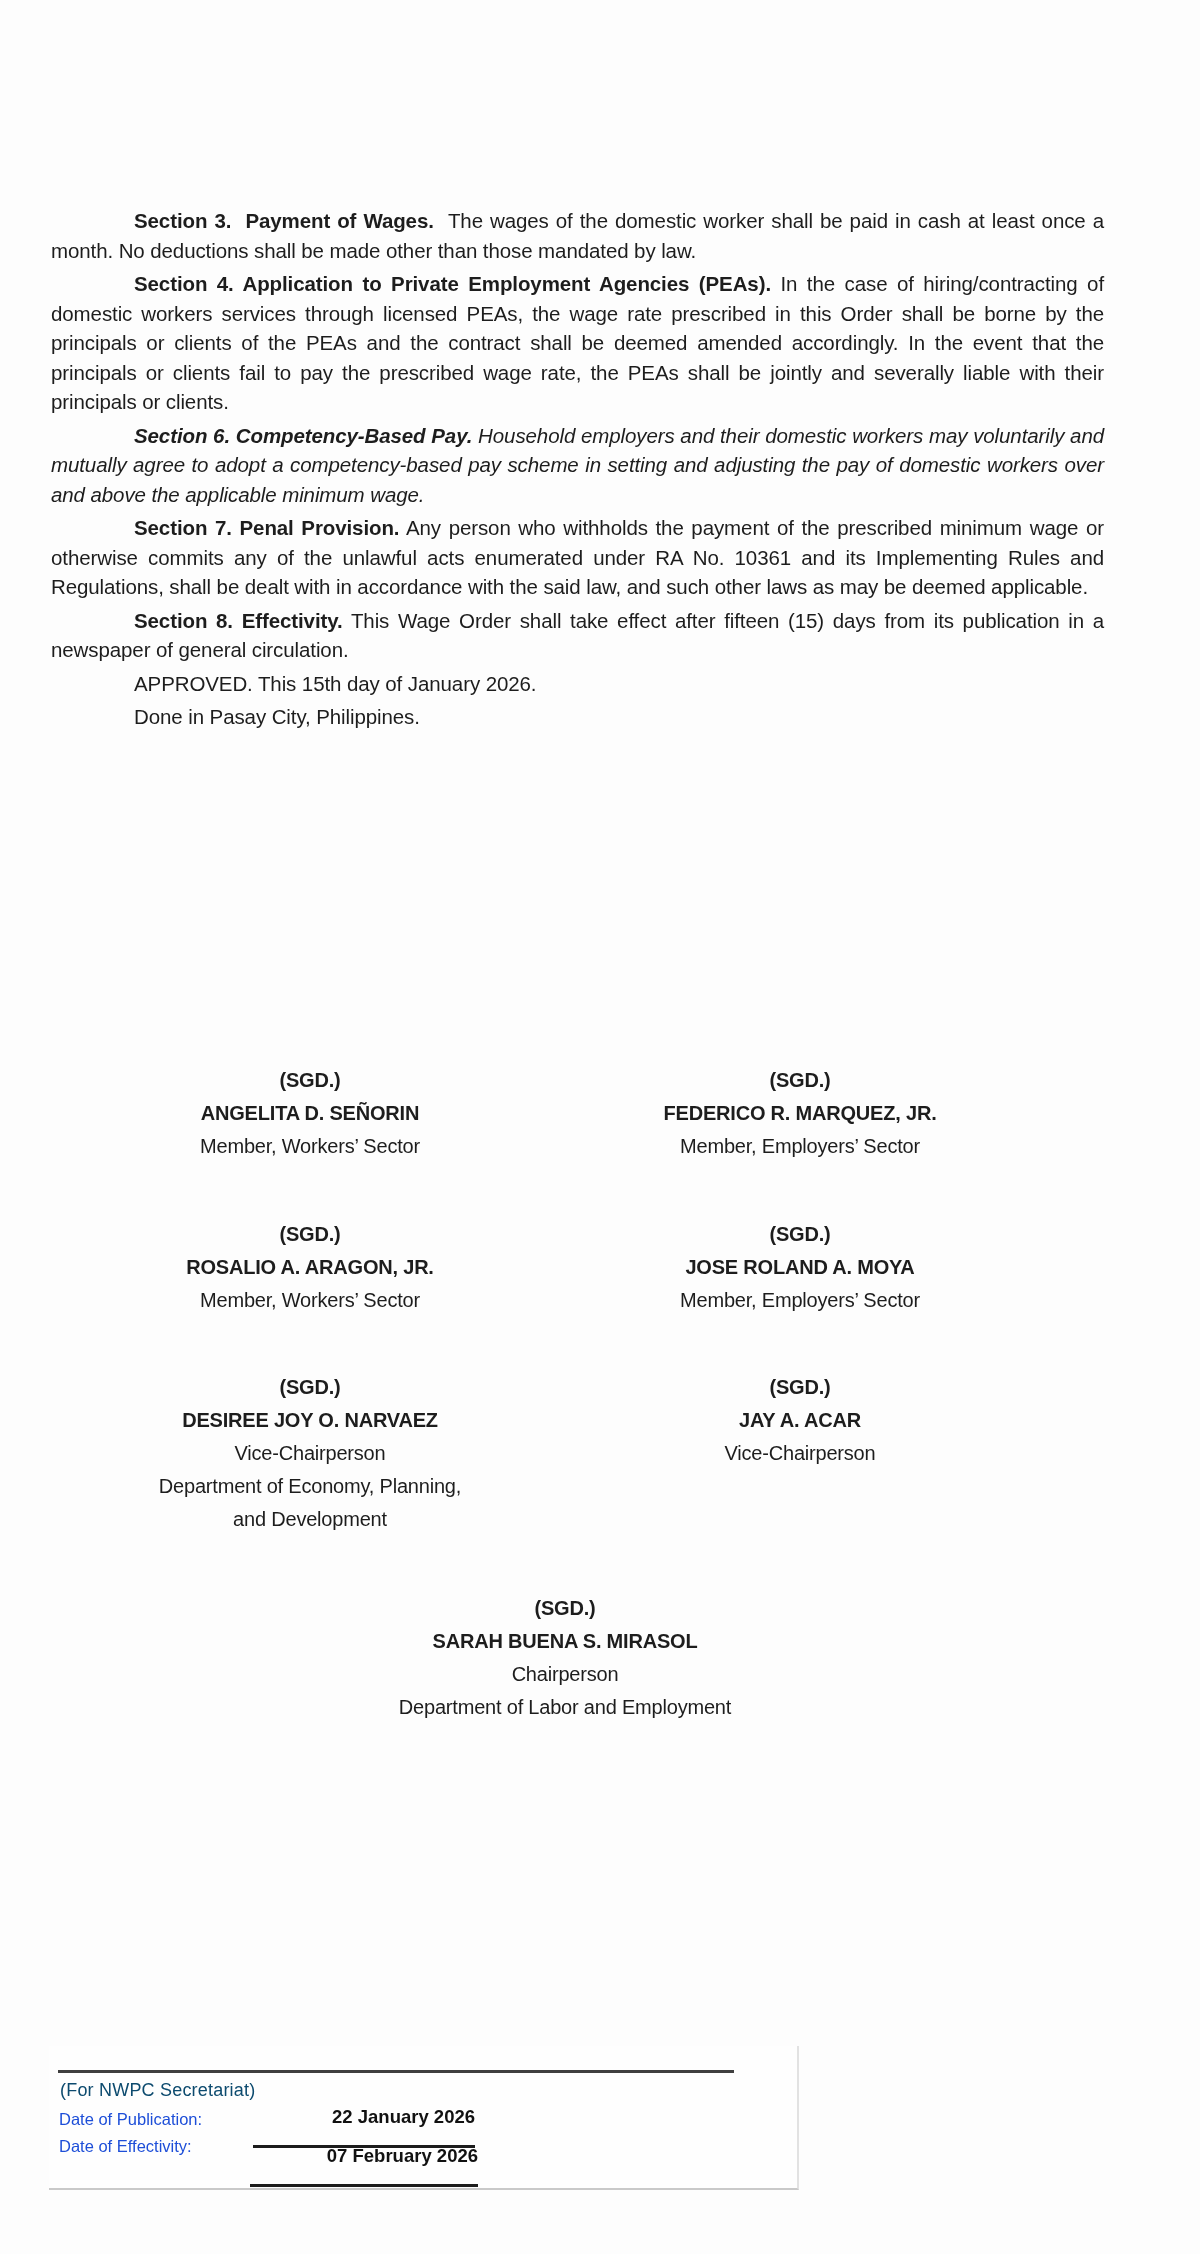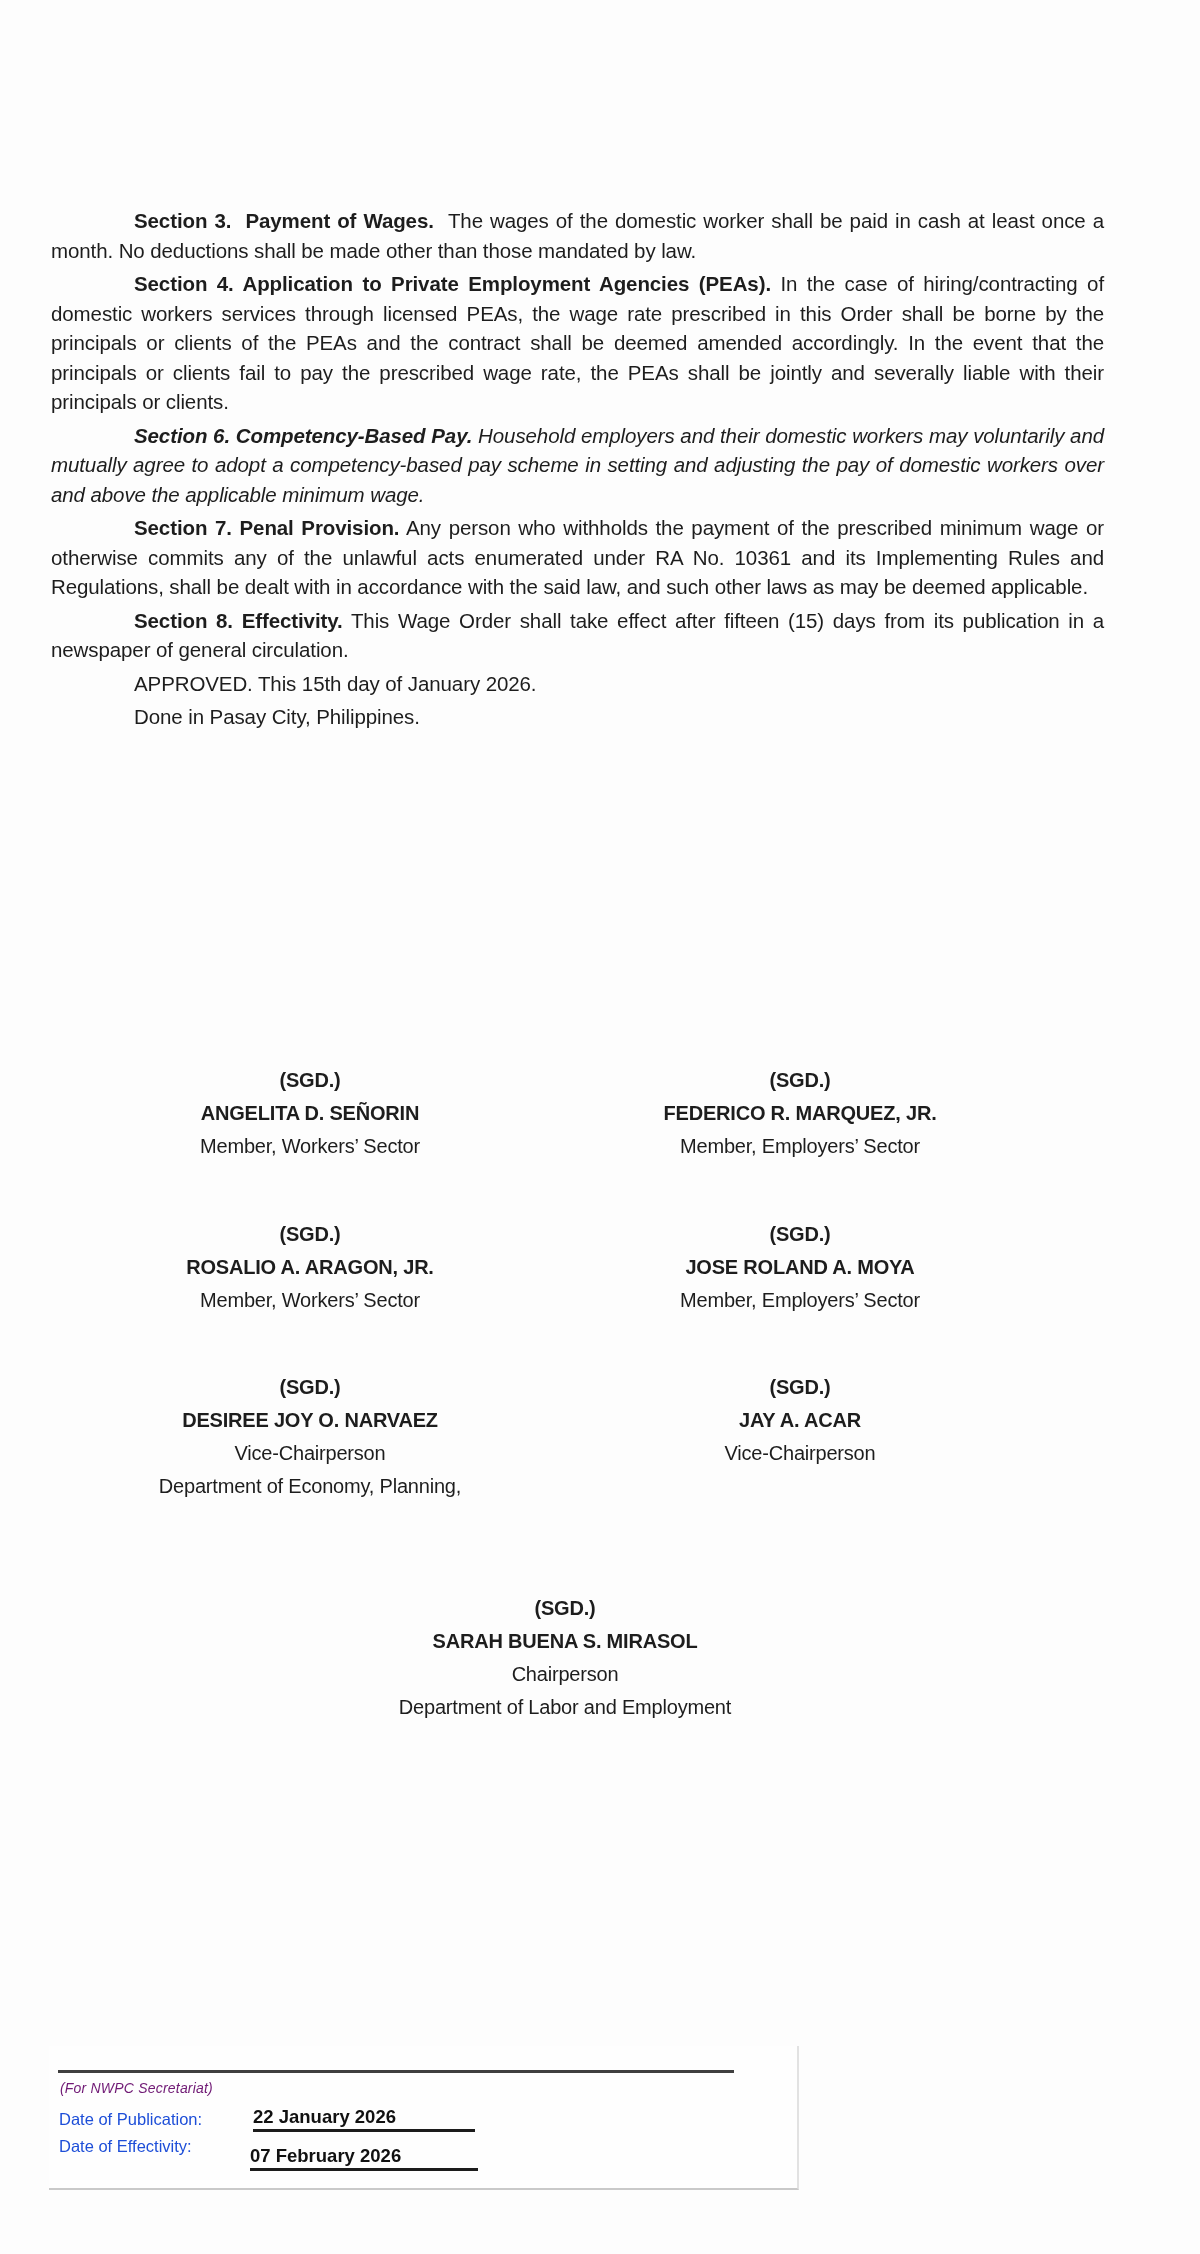--- a/index.html
+++ b/index.html
@@ -35,27 +35,27 @@
   .r3{top:1371px;}
   .c-center{left:345px;width:440px;top:1592px;}
   .sgd,.name{font-weight:700;}
 
   
   .fbox{
     position:absolute;left:49px;top:2046px;width:748px;height:142px;
     background:#fefefe;border-right:2px solid #e2e2e2;border-bottom:2px solid #c9c9c9;
   }
   .frule{position:absolute;left:58px;top:2070px;width:676px;height:3px;background:#3f3f3f;}
-  .fsec{position:absolute;left:60px;top:2080px;font-style:italic;font-size:14px;color:#701a75;letter-spacing:0.2px;}
+  .fsec{position:absolute;left:60px;top:2080px;font-size:18px;color:#0c4a6e;letter-spacing:0.2px;}
   .flbl{position:absolute;font-size:16.5px;color:#1d4ed8;}
   .flbl1{left:59px;top:2110px;}
   .flbl2{left:59px;top:2137px;}
   .fval{
-    position:absolute;text-align:left;font-weight:700;font-size:18.5px;color:#111;
-    border-bottom:3px solid #1c1c1c;padding-bottom:1px;
+    position:absolute;text-align:right;font-weight:700;font-size:18.5px;color:#111;
+    border-bottom:3px solid #1c1c1c;padding-bottom:17px;
   }
   .fv1{left:253px;top:2106px;width:222px;}
   .fv2{left:250px;top:2133px;width:228px;margin-top:12px;}
 </style>
 </head>
 <body>
 
 <div class="page">
 
   <div class="order-body">
@@ -88,20 +88,21 @@
     <div class="sgd">(SGD.)</div>
     <div class="name">JOSE ROLAND A. MOYA</div>
     <div class="title">Member, Employers’ Sector</div>
   </div>
 
   <div class="sig c-left r3">
     <div class="sgd">(SGD.)</div>
     <div class="name">DESIREE JOY O. NARVAEZ</div>
     <div class="title">Vice-Chairperson</div>
     <div class="title">Department of Economy, Planning,</div>
+    <div class="title">and Development</div>
   </div>
   <div class="sig c-right r3">
     <div class="sgd">(SGD.)</div>
     <div class="name">JAY A. ACAR</div>
     <div class="title">Vice-Chairperson</div>
   </div>
 
   <div class="sig c-center">
     <div class="sgd">(SGD.)</div>
     <div class="name">SARAH BUENA S. MIRASOL</div>

